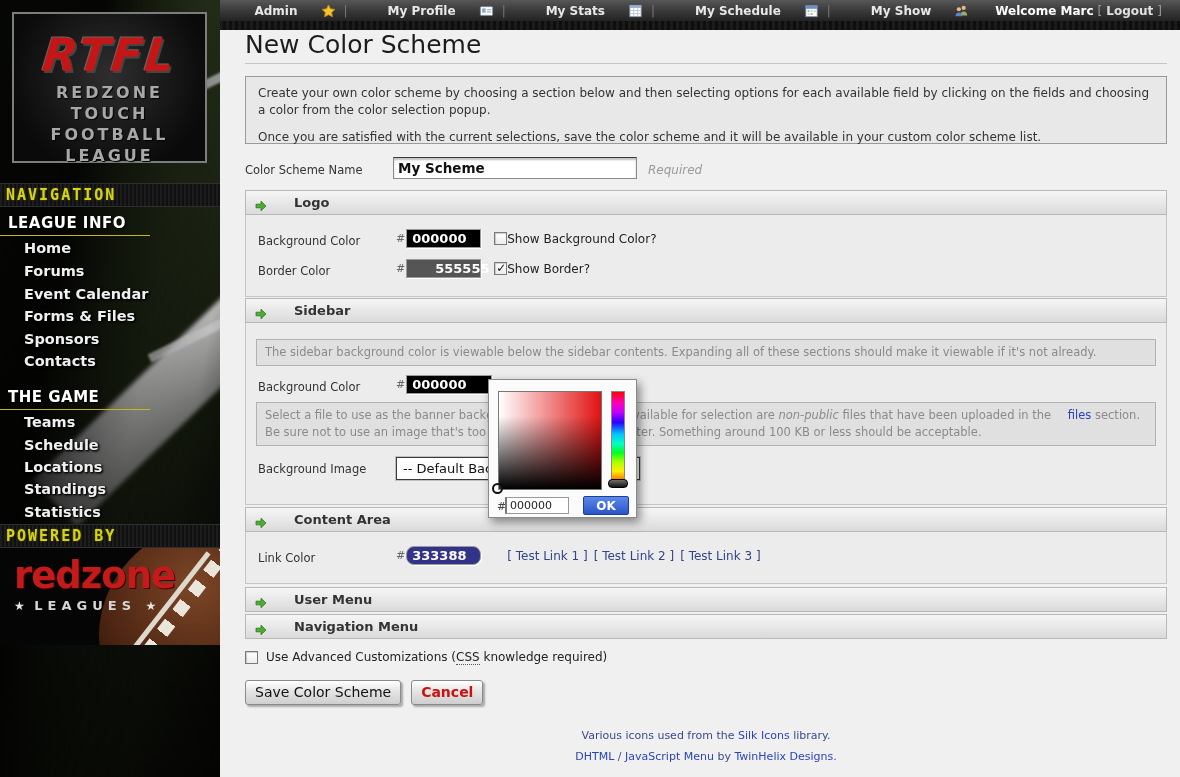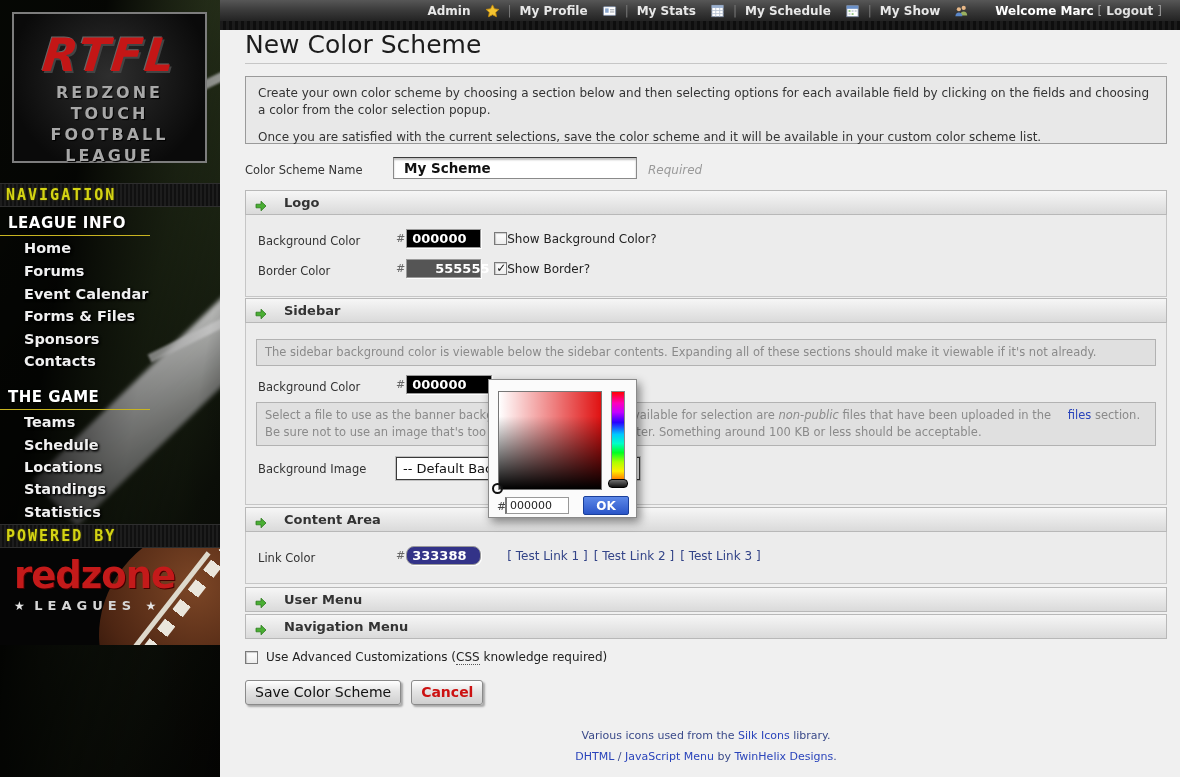--- a/index.html
+++ b/index.html
@@ -31,40 +31,40 @@
   .laces { position:absolute; right:28px; top:-20px; width:13px; height:150px; transform:rotate(38deg); background:repeating-linear-gradient(to bottom,#eae6dc 0 13px,rgba(0,0,0,0) 13px 25px); }
   .lace-spine { position:absolute; right:52px; top:-10px; width:5px; height:140px; transform:rotate(38deg); background:#ded9cc; }
   .rz-name { position:absolute; left:14px; top:6px; font-size:37px; font-weight:bold; color:#c41a1a; letter-spacing:-1px; text-shadow:1px 1px 0 #400; }
   .rz-sub { position:absolute; left:14px; top:50px; font-size:13px; font-weight:bold; color:#d6d6d6; letter-spacing:5px; }
   .rz-sub .star { color:#e6e6e6; letter-spacing:0; font-size:12px; }
 
   
   .main { position:absolute; left:220px; top:0; width:960px; height:777px; background:#f0f0f0; }
   .topbar { position:absolute; left:0; top:0; width:960px; height:21px; background:linear-gradient(#575757,#3a3a3a 50%,#232323); display:flex; align-items:center; justify-content:flex-end; padding-right:14px; }
   .topstrip { position:absolute; left:0; top:21px; width:960px; height:9px; background:repeating-linear-gradient(90deg,#1b1b1b 0 3px,#0e0e0e 3px 6px); }
-  .mi { color:#e8e8e8; font-size:12px; font-weight:bold; text-decoration:none; display:inline-flex; align-items:flex-end; gap:14px; cursor:pointer; }
+  .mi { color:#e8e8e8; font-size:12px; font-weight:bold; text-decoration:none; display:inline-flex; align-items:flex-end; gap:23px; cursor:pointer;margin-left:32px; }
   .sep { color:#787878; font-size:12px; margin:0 8px; }
   .welcome { color:#fff; font-size:12px; font-weight:bold; margin-left:26px; }
   .brk { color:#9a9a9a; font-size:12px; margin:0 4px; }
   .logout { color:#e0e0e0; font-size:12px; font-weight:bold; text-decoration:none; cursor:pointer; }
   .ticon { display:inline-block; width:15px; height:14px; }
   .ticon svg { display:block; }
 
   .page-title { position:absolute; left:25px; top:30px; font-size:25px; font-weight:normal; color:#1c1c1c; }
   .title-rule { position:absolute; left:25px; top:63px; width:922px; height:1px; background:#c6c6c6; }
 
   .infobox { position:absolute; left:25px; top:76px; width:922px; height:68px; background:#e8e8e8; border:1px solid #9a9a9a; padding:8px 12px; font-size:12px; color:#333; line-height:1.45; }
   .infobox p + p { margin-top:9px; }
 
   .flabel { font-size:11.5px; color:#333; }
   .scheme-label { position:absolute; left:25px; top:163px; }
-  .scheme-input { position:absolute; left:173px; top:157px; width:244px; height:22px; border:1px solid #8a8a8a; border-top-color:#3c3c3c; background:#fff; font-family:inherit; font-size:13.5px; font-weight:bold; color:#111; padding:0 10px; box-shadow:inset 0 2px 2px rgba(0,0,0,.25); }
+  .scheme-input { position:absolute; left:173px; top:157px; width:244px; height:22px; border:1px solid #8a8a8a; border-top-color:#3c3c3c; background:#fff; font-family:inherit; font-size:13.5px; font-weight:bold; color:#111; padding:0 4px; box-shadow:inset 0 2px 2px rgba(0,0,0,.25); }
   .required { position:absolute; left:428px; top:163px; font-size:12px; font-style:italic; color:#9a9a9a; }
 
-  .sec-header { position:absolute; left:25px; width:922px; height:25px; background:linear-gradient(#f6f6f6,#dadada); border:1px solid #b8b8b8; display:flex; align-items:center; gap:17px; padding-left:9px; cursor:pointer; }
+  .sec-header { position:absolute; left:25px; width:922px; height:25px; background:linear-gradient(#f6f6f6,#dadada); border:1px solid #b8b8b8; display:flex; align-items:center; gap:27px; padding-left:9px; cursor:pointer; }
   .sec-header .sec-title { font-size:13px; font-weight:bold; color:#333; }
   .arrow-icon { display:inline-block; width:12px; height:12px; }
   .sec-panel { position:absolute; left:25px; width:922px; background:#ececec; border:1px solid #c6c6c6; border-top:none; }
 
   .frow { position:absolute; left:0; width:100%; height:24px; }
   .frow .flabel { position:absolute; left:12px; top:5px; }
   .fctrl { position:absolute; left:150px; top:0; display:flex; align-items:center; }
   .hash { font-size:11px; color:#666; margin-right:1px; }
   .swatch { width:75px; height:19px; color:#fff; font-weight:bold; font-size:13px; line-height:18px; padding-left:5px; border:1px solid #9a9a9a; box-shadow:1px 1px 0 rgba(255,255,255,.9); cursor:pointer; }
   .cb { width:13px; height:13px; background:linear-gradient(#fff,#ededed); border:1px solid #7a7a7a; box-shadow:inset 1px 1px 1px rgba(0,0,0,.2); display:inline-block; position:relative; margin-left:13px; cursor:pointer; }

